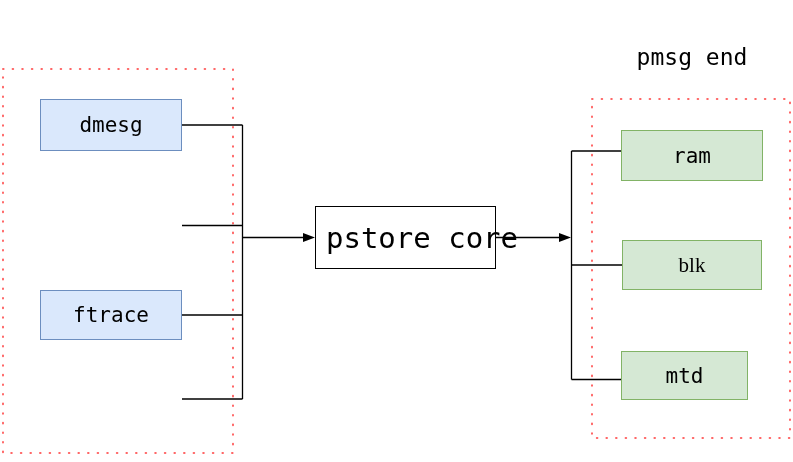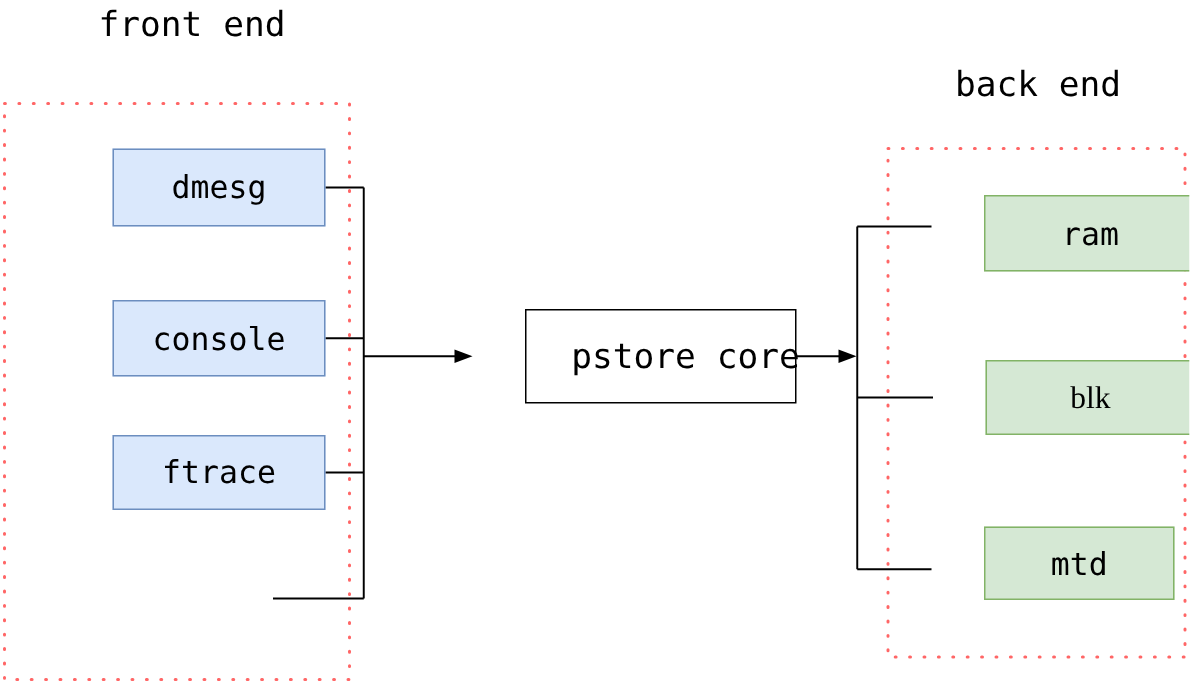--- a/index.html
+++ b/index.html
@@ -47,34 +47,33 @@
   }
   .node {
     position: absolute;
     box-sizing: border-box;
     display: flex;
     align-items: center;
     justify-content: center;
     font-size: 21px;
     white-space: nowrap;
     z-index: 3;
-    margin-left: 35px;
   }
   .node.front {
     background: var(--front-node-fill, #dae8fc);
     border: 1.5px solid var(--front-node-border, #6c8ebf);
   }
   .node.back {
     background: var(--back-node-fill, #d5e8d4);
     border: 1.5px solid var(--back-node-border, #82b366);
   }
   .node.core {
     background: var(--core-fill, #ffffff);
     border: 1.8px solid var(--core-border, #000000);
-    font-size: 23px;
+    font-size: 29px;
     padding-left: 33px;
   }
   
   #node-dmesg   { left: 40px;  top: 99px;  width: 142px; height: 52px; }
   #node-console { left: 40px;  top: 200px; width: 142px; height: 51px; }
   #node-ftrace  { left: 40px;  top: 290px; width: 142px; height: 50px; }
   #node-pmsg    { left: 40px;  top: 374px; width: 142px; height: 50px; }
   #node-core    { left: 315px; top: 206px; width: 181px; height: 63px; }
   #node-ram     { left: 621px; top: 130px; width: 142px; height: 51px; }
   #node-blk     { left: 622px; top: 240px; width: 140px; height: 50px; font-family: Liberation Serif, serif; }
@@ -105,28 +104,24 @@
     <path class="edge" d="M496,237.5 H560"></path>
     <polygon class="arrowhead" points="559,233 571,237.5 559,242"></polygon>
 
     <path class="edge" d="M571.5,151 V379.5"></path>
 
     <path class="edge" d="M571.5,151 H621"></path>
     <path class="edge" d="M571.5,265 H622"></path>
     <path class="edge" d="M571.5,379.5 H621"></path>
   </svg>
 
-  <div class="group-title" id="front-title">front end</div>
-  <div class="group-title" id="back-title">back end</div>
+  <div class="group-title" id="back-title">pmsg end</div>
 
   <div class="node front" id="node-dmesg">
     <span>dmesg</span>
-  </div>
-  <div class="node front" id="node-console">
-    <span>console</span>
   </div>
   <div class="node front" id="node-ftrace">
     <span>ftrace</span>
   </div>
 
   <div class="node core" id="node-core">
     <span>pstore core</span>
   </div>
 
   <div class="node back" id="node-ram">

